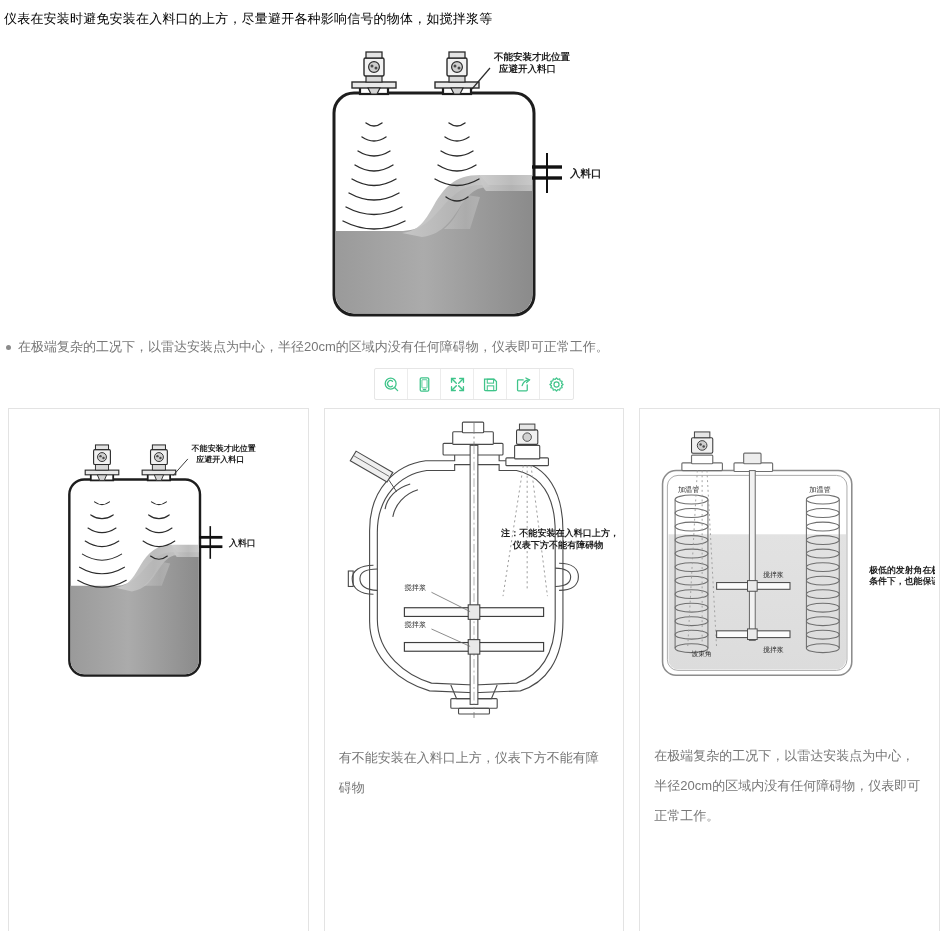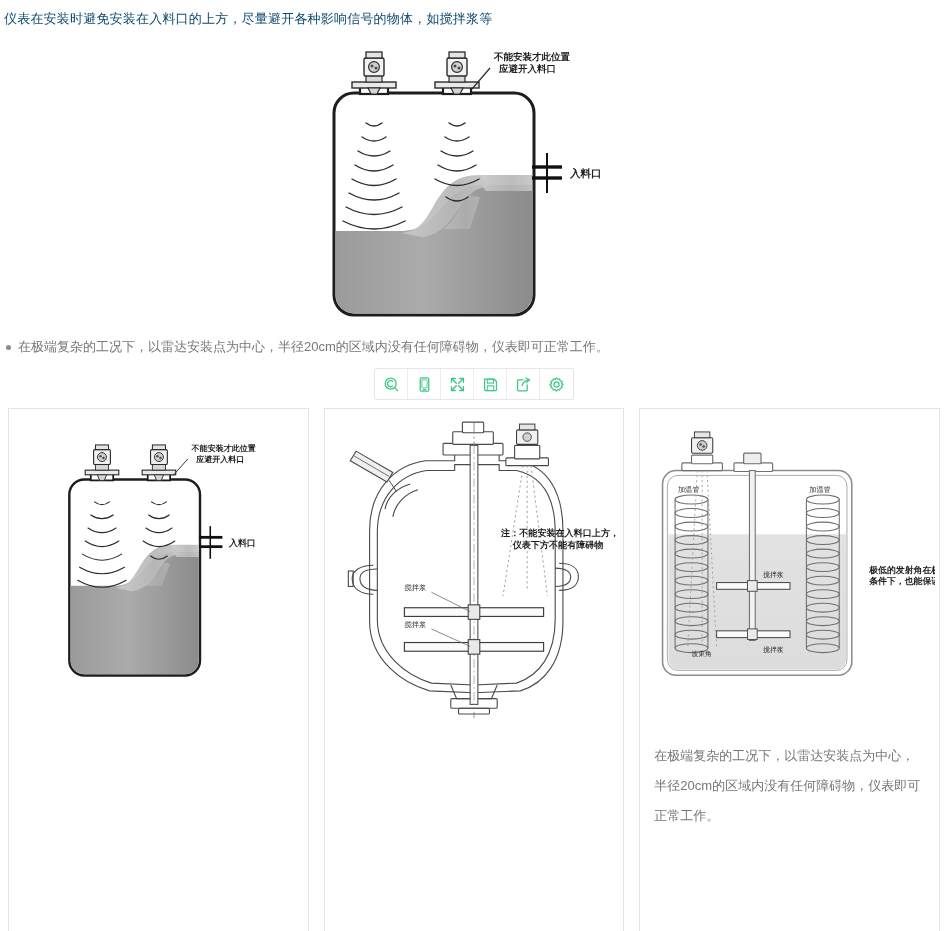--- a/index.html
+++ b/index.html
@@ -12,21 +12,21 @@
     color: #666666;
     overflow: hidden;
     position: relative;
   }
 
   
   .intro-line {
     padding: 8px 0 0 4px;
     font-size: 13px;
     line-height: 22px;
-    color: #0c4a6e;
+    color: #000000;
     letter-spacing: .2px;
   }
 
   
   .hero {
     width: 100%;
     height: 290px;
     display: flex;
     align-items: center;
     justify-content: center;
@@ -431,20 +431,21 @@
 
         <line x1="106" y1="182" x2="146" y2="202" stroke="#6a6a6a" stroke-width="0.8"></line>
         <line x1="106" y1="220" x2="146" y2="238" stroke="#6a6a6a" stroke-width="0.8"></line>
         <text x="78" y="180" font-size="7.5" fill="#2b2b2b">搅拌浆</text>
         <text x="78" y="218" font-size="7.5" fill="#2b2b2b">搅拌浆</text>
 
         <text x="178" y="124" font-size="9.4" fill="#1d1d1d" font-weight="bold">注：不能安装在入料口上方，</text>
         <text x="190" y="136" font-size="9.4" fill="#1d1d1d" font-weight="bold">仪表下方不能有障碍物</text>
       </svg>
     </div>
+    <div class="card-caption">有不能安装在入料口上方，仪表下方不能有障碍物</div>
   </div>
 
   <div class="card">
     <div class="card-figure">
       <svg width="290" height="280" viewBox="0 0 300 290">
         <defs>
           <linearGradient id="liqC" x1="0" y1="0" x2="0" y2="1">
             <stop offset="0%" stop-color="#e2e2e2"></stop>
             <stop offset="100%" stop-color="#dcdcdc"></stop>
           </linearGradient>

